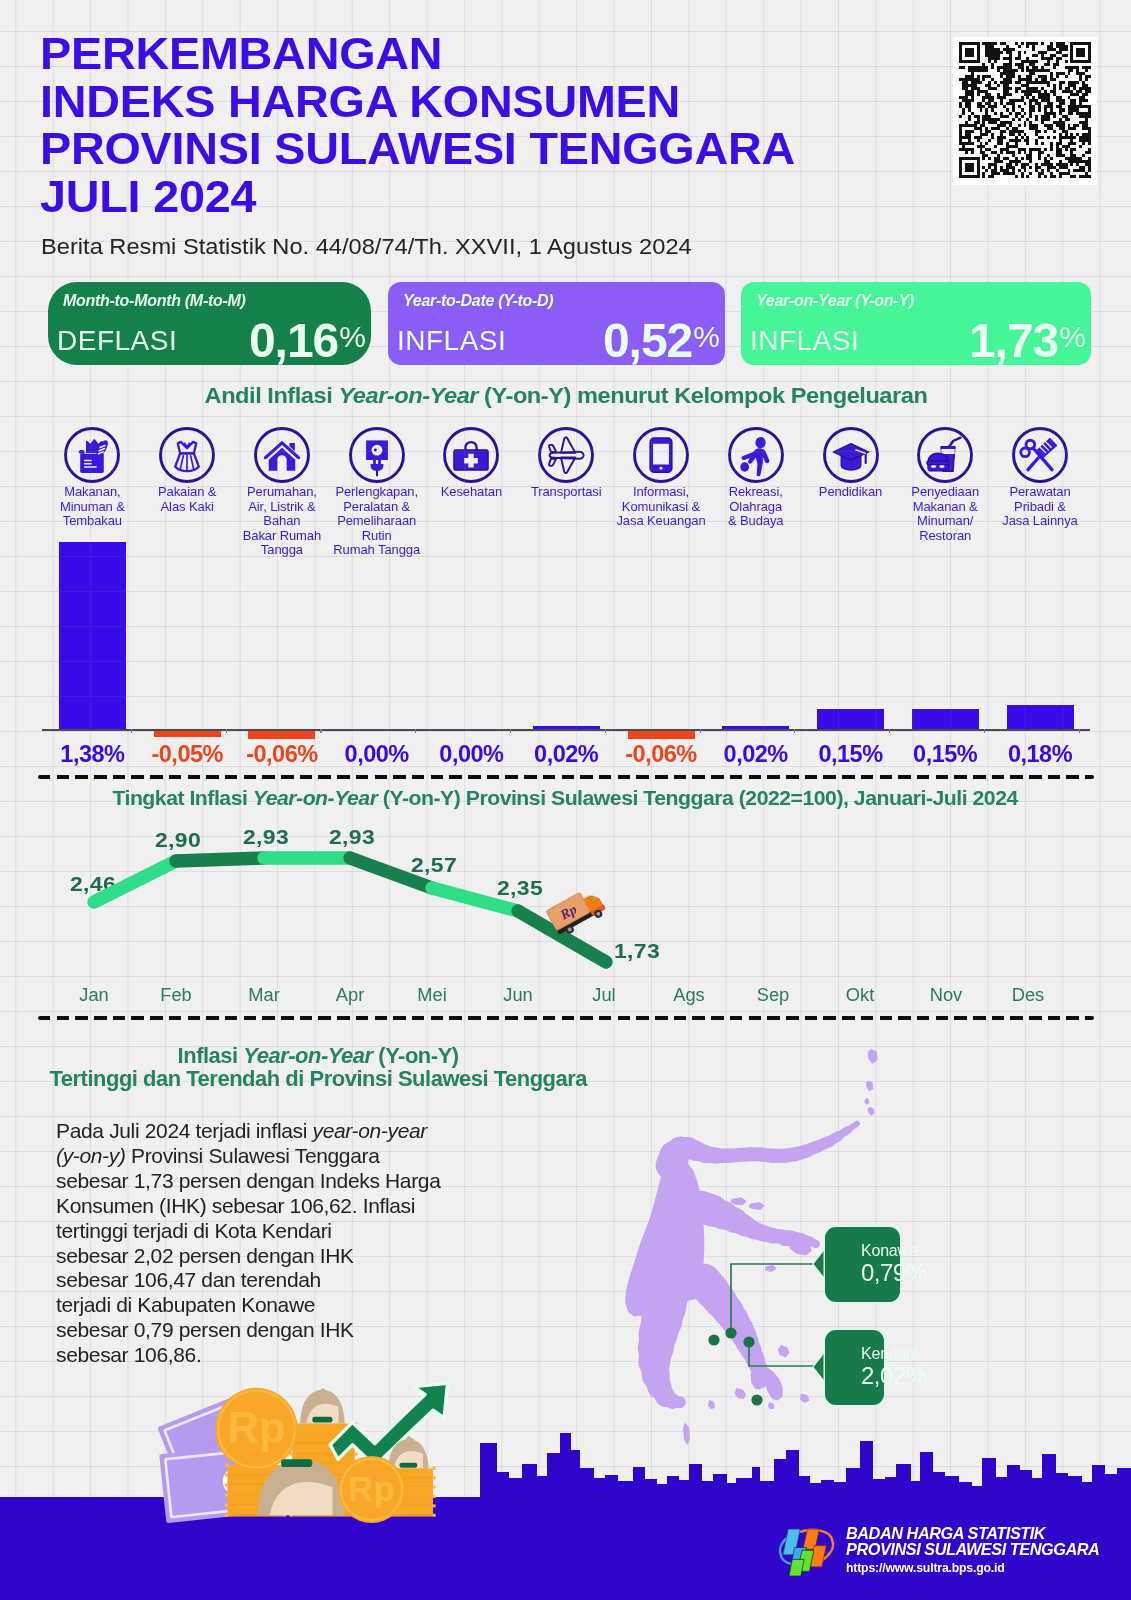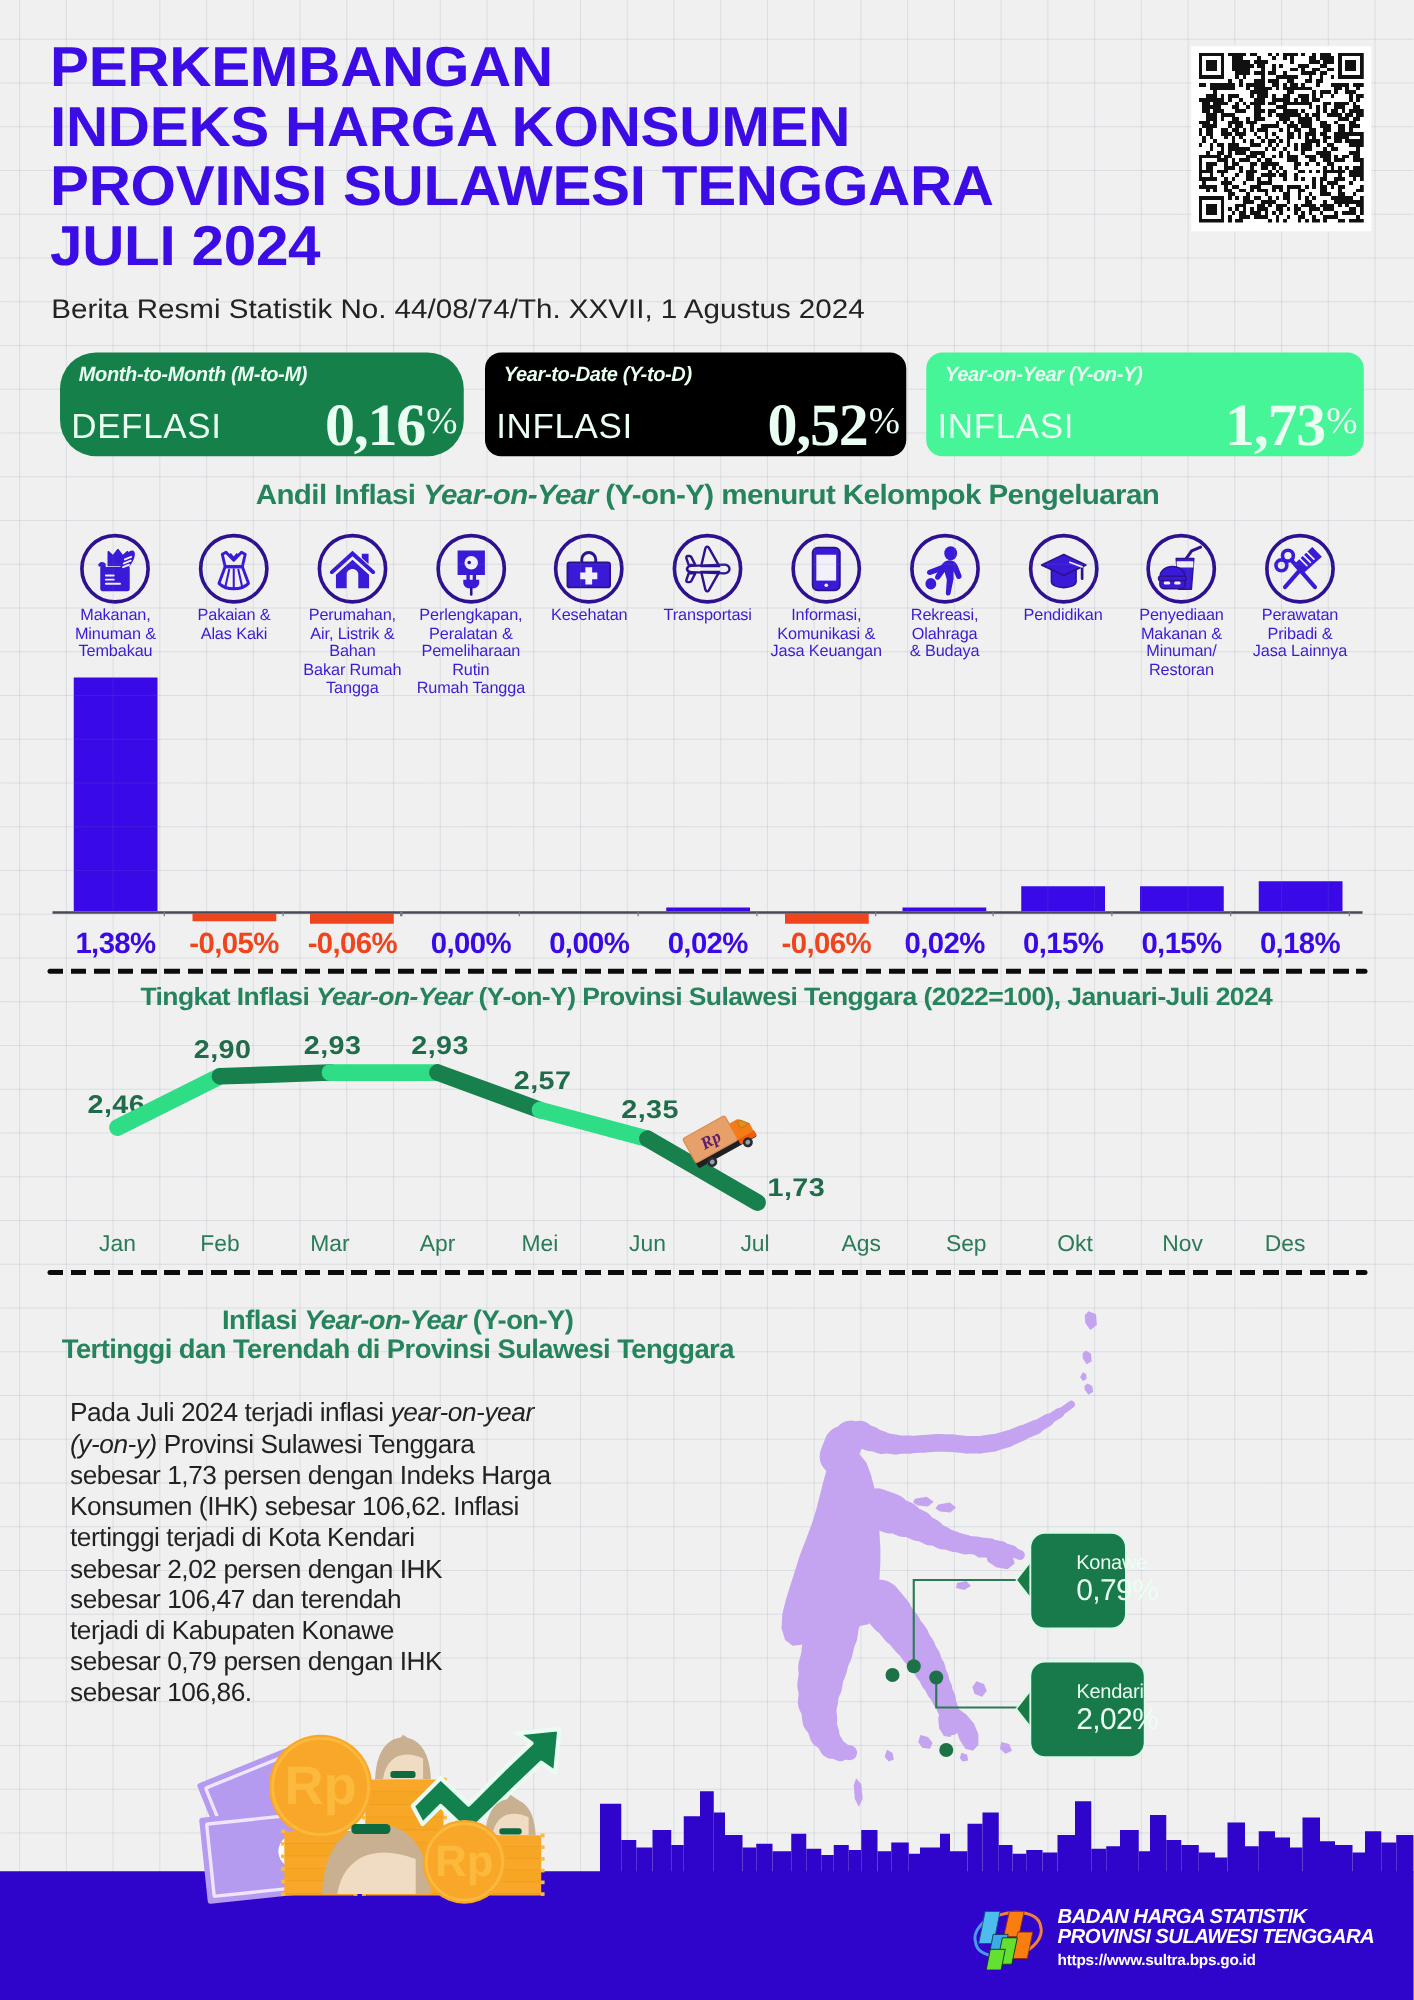--- a/index.html
+++ b/index.html
@@ -31,21 +31,21 @@
 
   
   .badge { border-radius:13px; height:83px; top:282px; color:#e9fff2; }
   .badge .lbl { position:absolute; left:15px; top:9px; font-size:16.5px; font-style:italic;
      font-weight:600; letter-spacing:-0.3px; transform-origin:0 0; transform:scaleX(0.97); }
   .badge .row { position:absolute; left:9px; right:5px; bottom:2px; display:flex;
      align-items:flex-end; justify-content:space-between; }
   .badge .word { font-size:28px; font-weight:300; letter-spacing:0.5px; line-height:44px;margin-top:44px;}
   .badge .val { font-size:48px; font-weight:bold; letter-spacing:-1px; line-height:44px;}
   .badge .pct { font-size:30px; font-weight:400; align-self:flex-start; margin-top:1px; margin-left:1px;}
-  .badge .right { display:flex; align-items:flex-end;font-family:Liberation Serif, serif; }
+  .badge .right { display:flex; align-items:flex-end; }
 
   
   .sectitle { color:#26845c; font-weight:bold; font-size:22.3px; text-align:center;
      letter-spacing:-0.45px; }
   .sectitle > span { display:inline-block; transform:scaleX(1.06); transform-origin:center; }
   .s3t > span { transform:scaleX(1.025); }
   .s3t { font-size:21.4px; }
   .sectitle i { font-style:italic; }
 
   
@@ -616,21 +616,21 @@
 <div class="abs badge" style="left:48px;width:323px;background:#15804a;border-radius:29px;">
     <div class="lbl">Month-to-Month (M-to-M)</div>
     <div class="row">
       <span class="word">DEFLASI</span>
       <span class="right">
         <span class="val">0,16</span>
         <span class="pct">%</span>
       </span>
     </div>
   </div>
-<div class="abs badge" style="left:388px;width:337px;background:#000000;">
+<div class="abs badge" style="left:388px;width:337px;background:#8b5cf6;">
     <div class="lbl">Year-to-Date (Y-to-D)</div>
     <div class="row">
       <span class="word">INFLASI</span>
       <span class="right">
         <span class="val">0,52</span>
         <span class="pct">%</span>
       </span>
     </div>
   </div>
 <div class="abs badge" style="left:741px;width:350px;background:#45f598;">
@@ -1021,21 +1021,21 @@
     </g>
     <g fill="#1a7a46">
       <path d="M827 1246 L813 1264 L827 1282 Z" stroke="#d8fce9" stroke-width="1.2"></path>
       <path d="M827 1349 L813 1367 L827 1385 Z" stroke="#d8fce9" stroke-width="1.2"></path>
     </g>
   </svg>
 <div class="callout" style="left:825px;top:1227px;width:75px;height:75px;">
     <div class="cname">Konawe</div>
     <div class="cval">0,79%</div>
   </div>
-<div class="callout" style="left:825px;top:1330px;width:90px;height:75px;">
+<div class="callout" style="left:825px;top:1330px;width:59px;height:75px;">
     <div class="cname">Kendari</div>
     <div class="cval">2,02%</div>
   </div>
 <svg class="abs" style="left:0;top:0;z-index:4;" width="1131" height="1600">
     <g transform="translate(-25 -157) scale(1.117)">
       <g>
         <g transform="rotate(-22 215 1432)">
           <rect x="172" y="1400" width="96" height="62" rx="2" fill="#B59BEF"></rect>
           <rect x="177" y="1405" width="86" height="52" rx="1" fill="none" stroke="#EFE5FF" stroke-width="2.4"></rect>
           <circle cx="238" cy="1431" r="12" fill="#fff"></circle>

